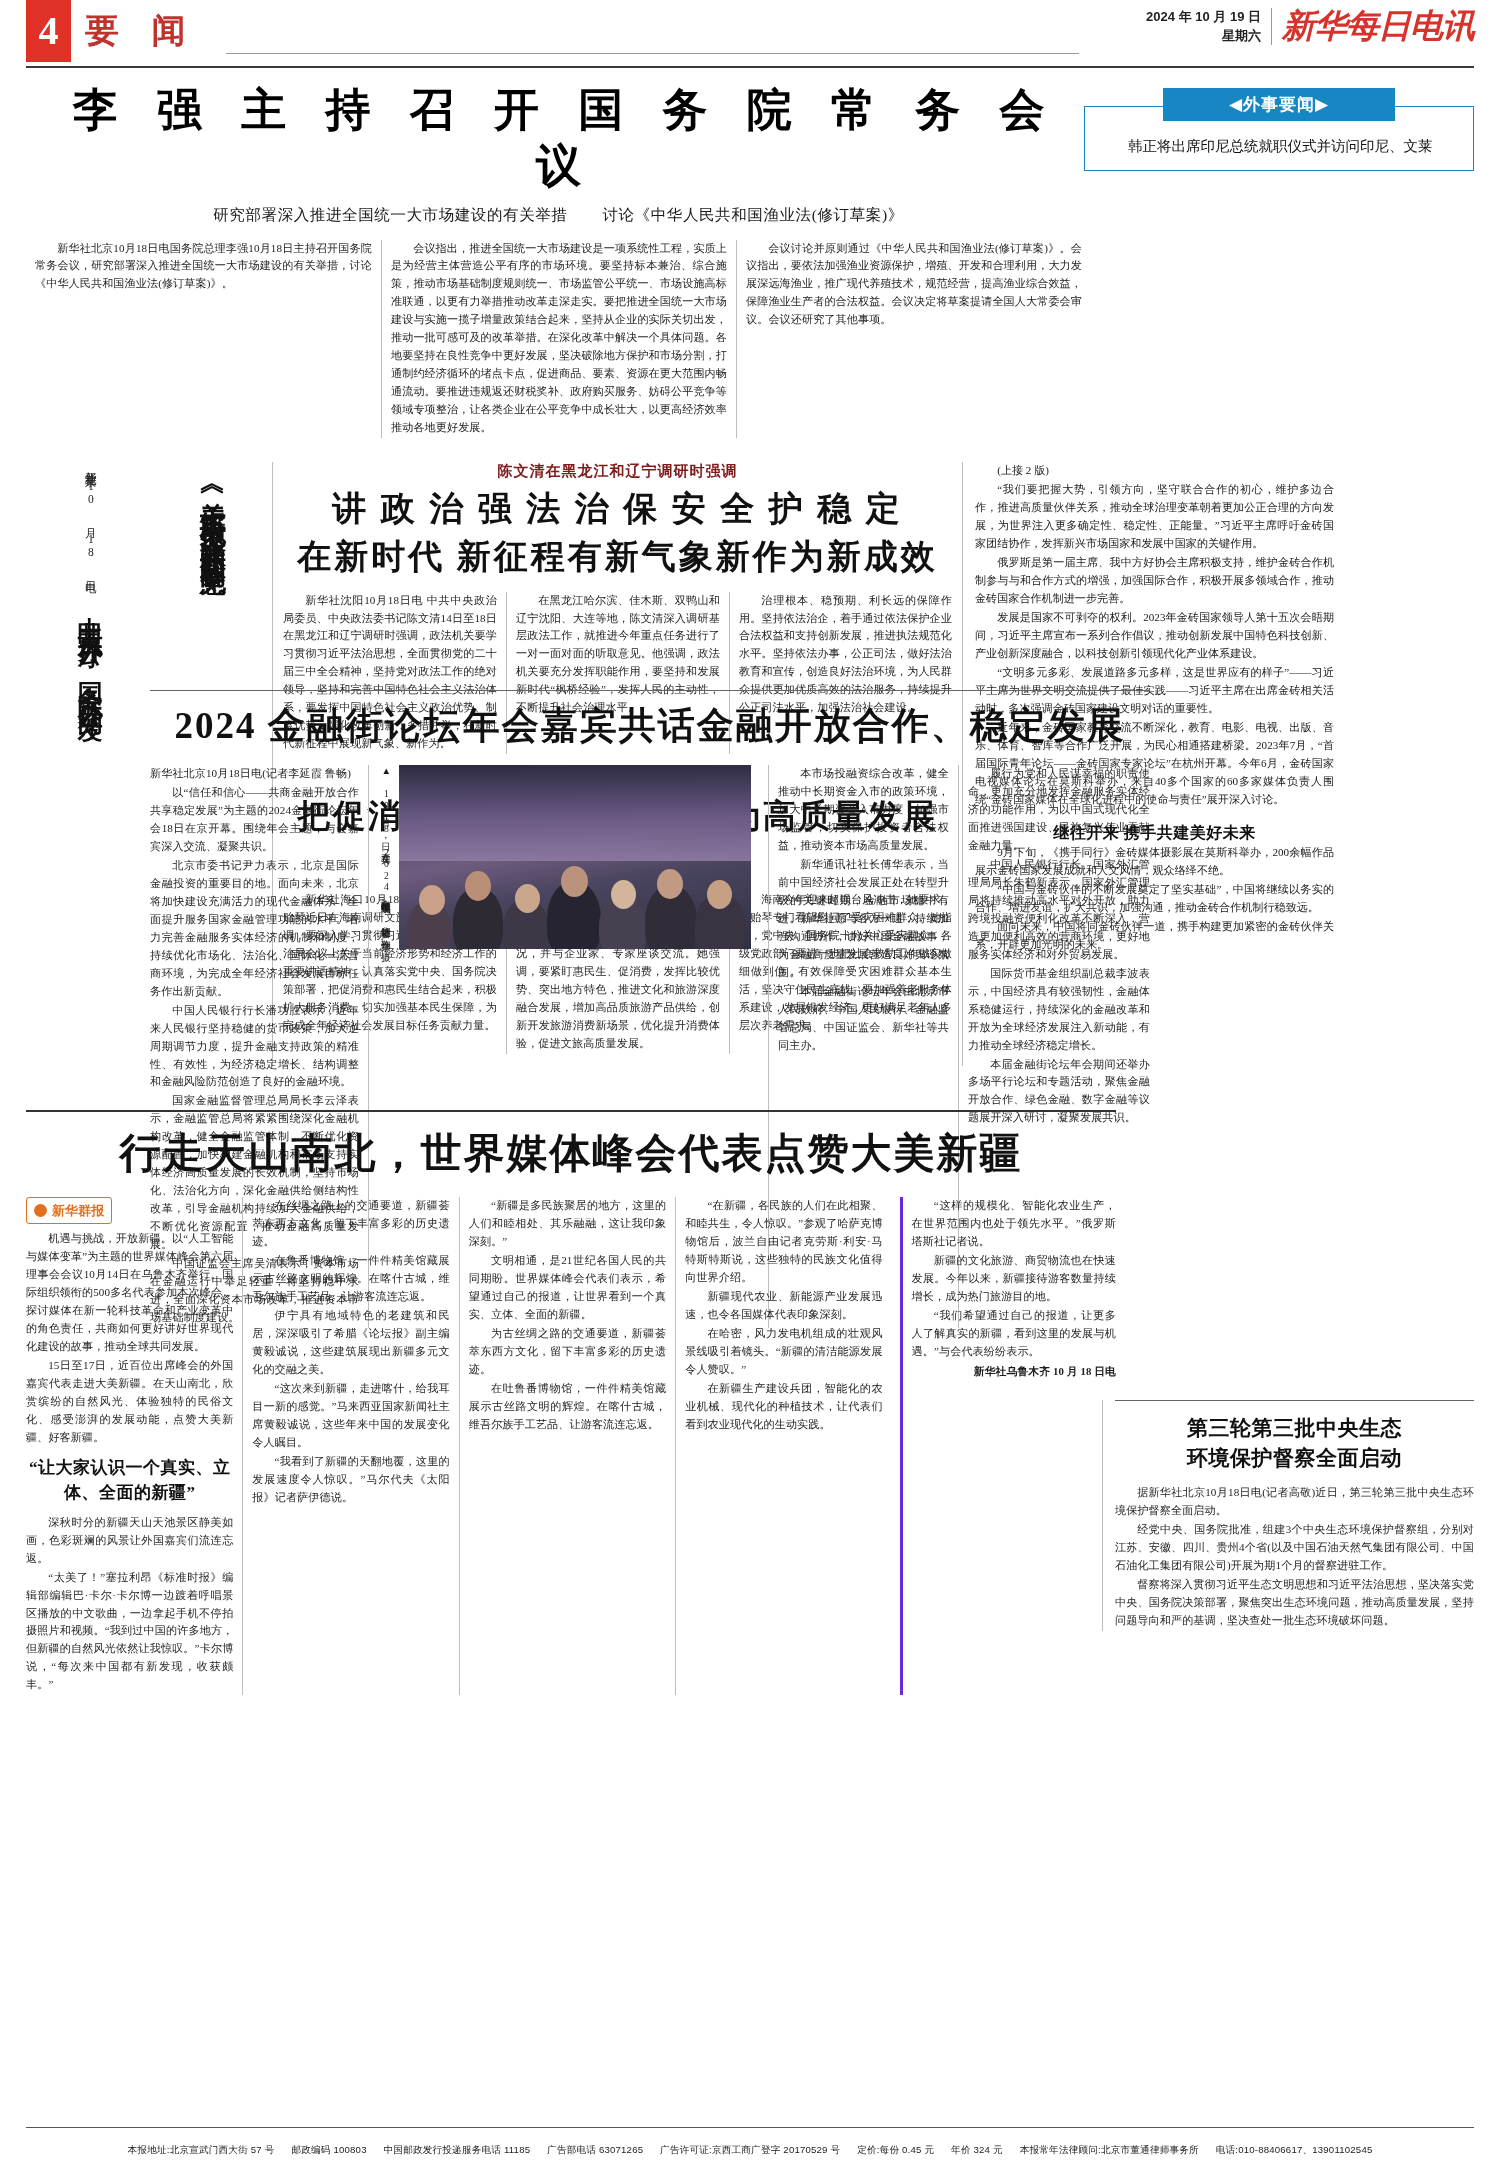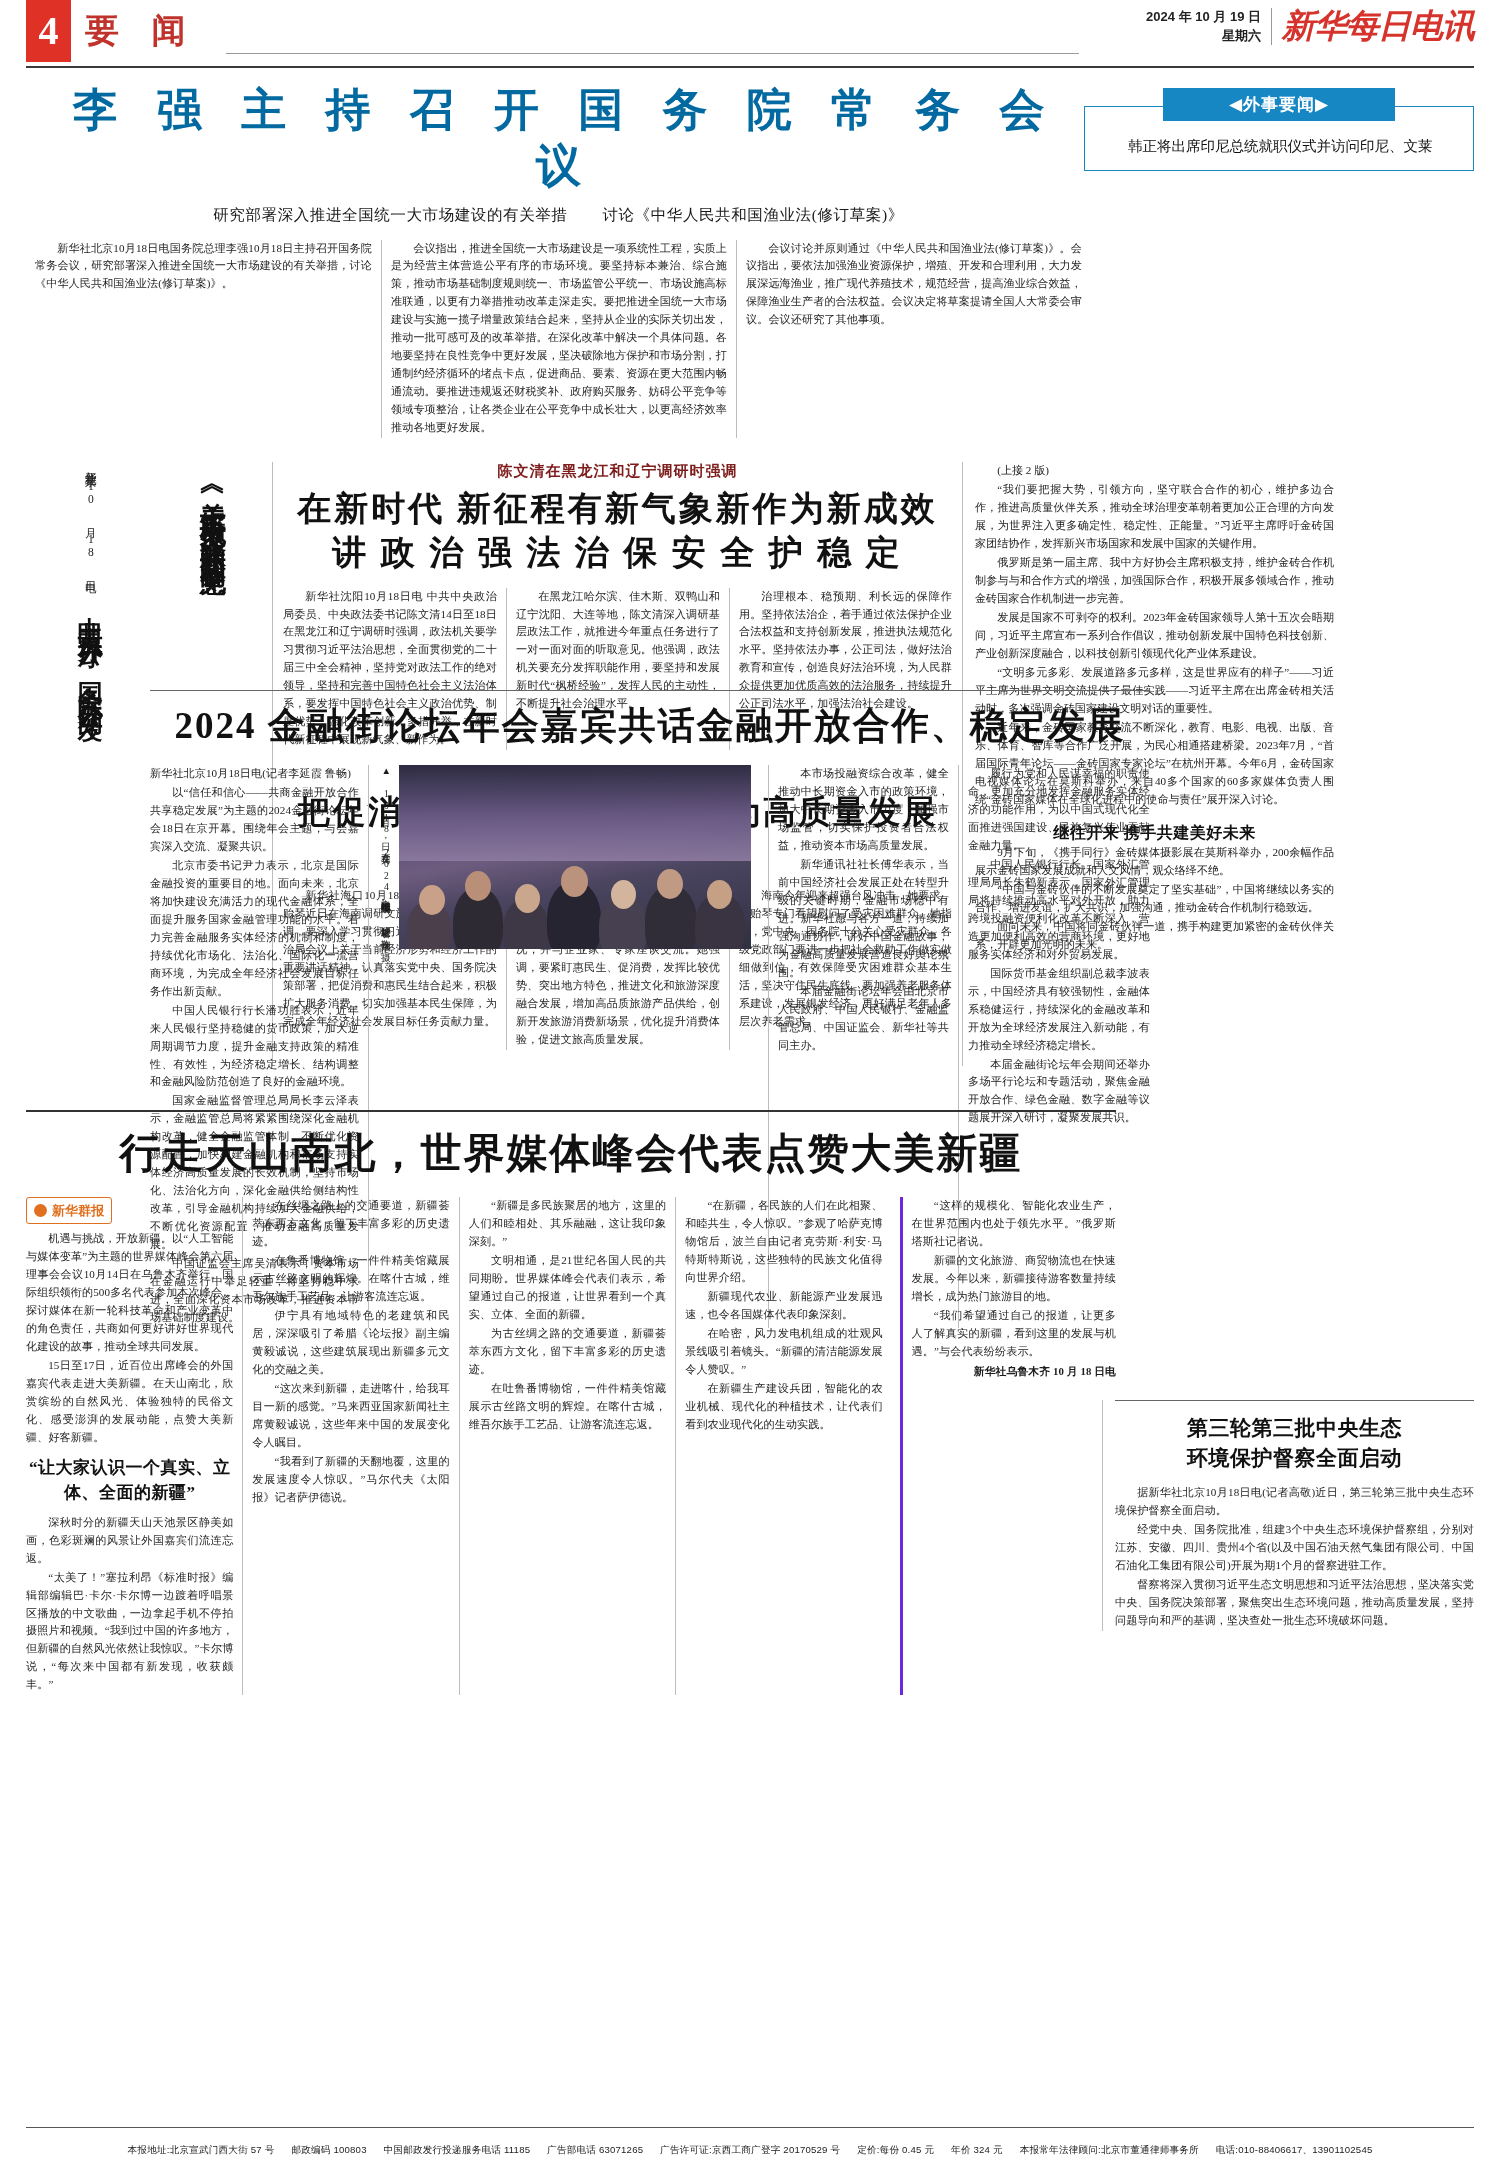--- a/index.html
+++ b/index.html
@@ -55,21 +55,21 @@
   .col-text p.noind { text-indent: 0; }
 
   .rule-thick { height: 2px; background: #333; }
   .rule-thin  { height: 1px; background: #666; }
 
   
   .lead-wrap { position: relative; margin-top: 12px; }
   .lead-left { width: 1065px; }
   .headline-1 {
     font-size: 45px; font-weight: bold; text-align: center;
-    letter-spacing: 14px; line-height: 1.25; color: #0369a1;
+    letter-spacing: 14px; line-height: 1.25; color: #000000;
     font-family: "Liberation Serif", serif; padding-left: 14px;
   }
   .subhead-1 {
     font-size: 15.5px; text-align: center; margin-top: 10px;
     letter-spacing: 0.6px; color: #1a1a1a; font-weight: 500;
   }
   .subhead-1 .gap { display: inline-block; width: 26px; }
 
   .lead-cols {
     margin-top: 10px; display: flex; gap: 0;
@@ -238,22 +238,22 @@
       <div class="vert-title">
         <span>中共中央办公厅 国务院办公厅印发</span>
       </div>
     </div>
     <div style="width:118px;">
       <div class="vert-title" style="height:560px; font-size:26px;">《关于解决拖欠企业账款问题的意见》</div>
     </div>
 
     <div style="width:690px; padding:0 10px; border-left:1px solid #bdbdbd;">
       <div class="kicker">陈文清在黑龙江和辽宁调研时强调</div>
+      <div class="headline-2">讲 政 治 强 法 治 保 安 全 护 稳 定</div>
       <div class="headline-2" style="margin-top:4px;">在新时代 新征程有新气象新作为新成效</div>
-      <div class="headline-2">讲 政 治 强 法 治 保 安 全 护 稳 定</div>
       <div style="display:flex; margin-top:12px;">
         <div class="col-text" style="width:224px; padding-right:9px;">
           <p>新华社沈阳10月18日电 中共中央政治局委员、中央政法委书记陈文清14日至18日在黑龙江和辽宁调研时强调，政法机关要学习贯彻习近平法治思想，全面贯彻党的二十届三中全会精神，坚持党对政法工作的绝对领导，坚持和完善中国特色社会主义法治体系，要发挥中国特色社会主义政治优势、制度优势，强化改革创新，多措并举，在新时代新征程中展现新气象、新作为。</p>
         </div>
         <div class="col-text" style="width:224px; padding:0 9px; border-left:1px solid #bdbdbd;">
           <p>在黑龙江哈尔滨、佳木斯、双鸭山和辽宁沈阳、大连等地，陈文清深入调研基层政法工作，就推进今年重点任务进行了一对一面对面的听取意见。他强调，政法机关要充分发挥职能作用，要坚持和发展新时代“枫桥经验”，发挥人民的主动性，不断提升社会治理水平。</p>
         </div>
         <div class="col-text" style="width:224px; padding-left:9px; border-left:1px solid #bdbdbd;">
           <p>治理根本、稳预期、利长远的保障作用。坚持依法治企，着手通过依法保护企业合法权益和支持创新发展，推进执法规范化水平。坚持依法办事，公正司法，做好法治教育和宣传，创造良好法治环境，为人民群众提供更加优质高效的法治服务，持续提升公正司法水平，加强法治社会建设。</p>
         </div>

